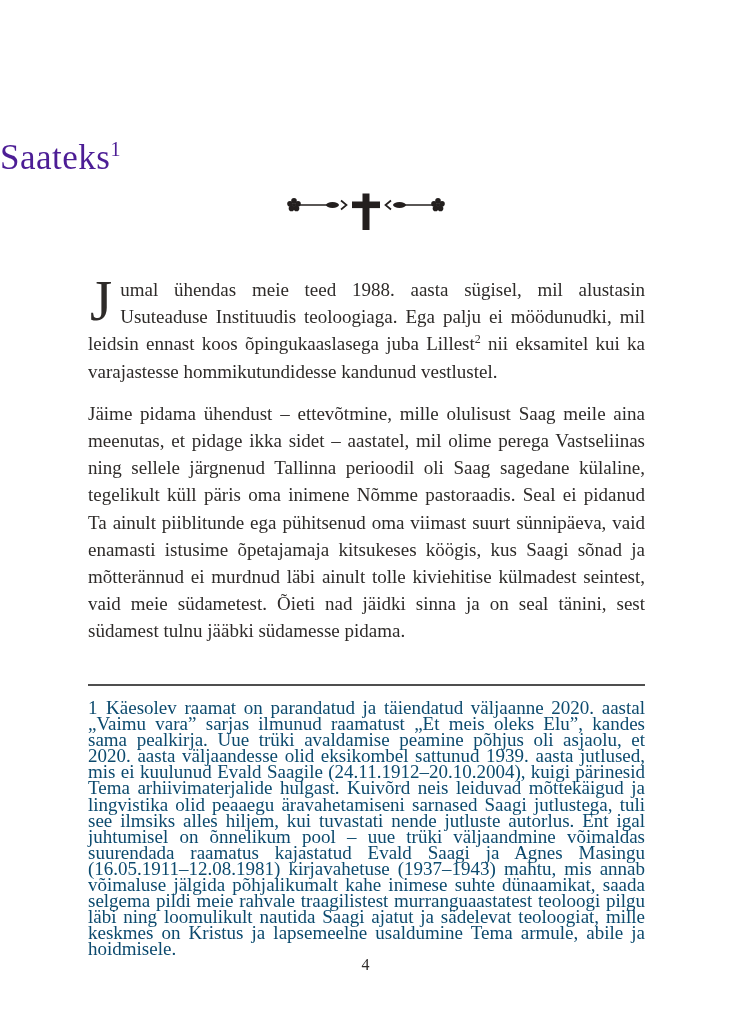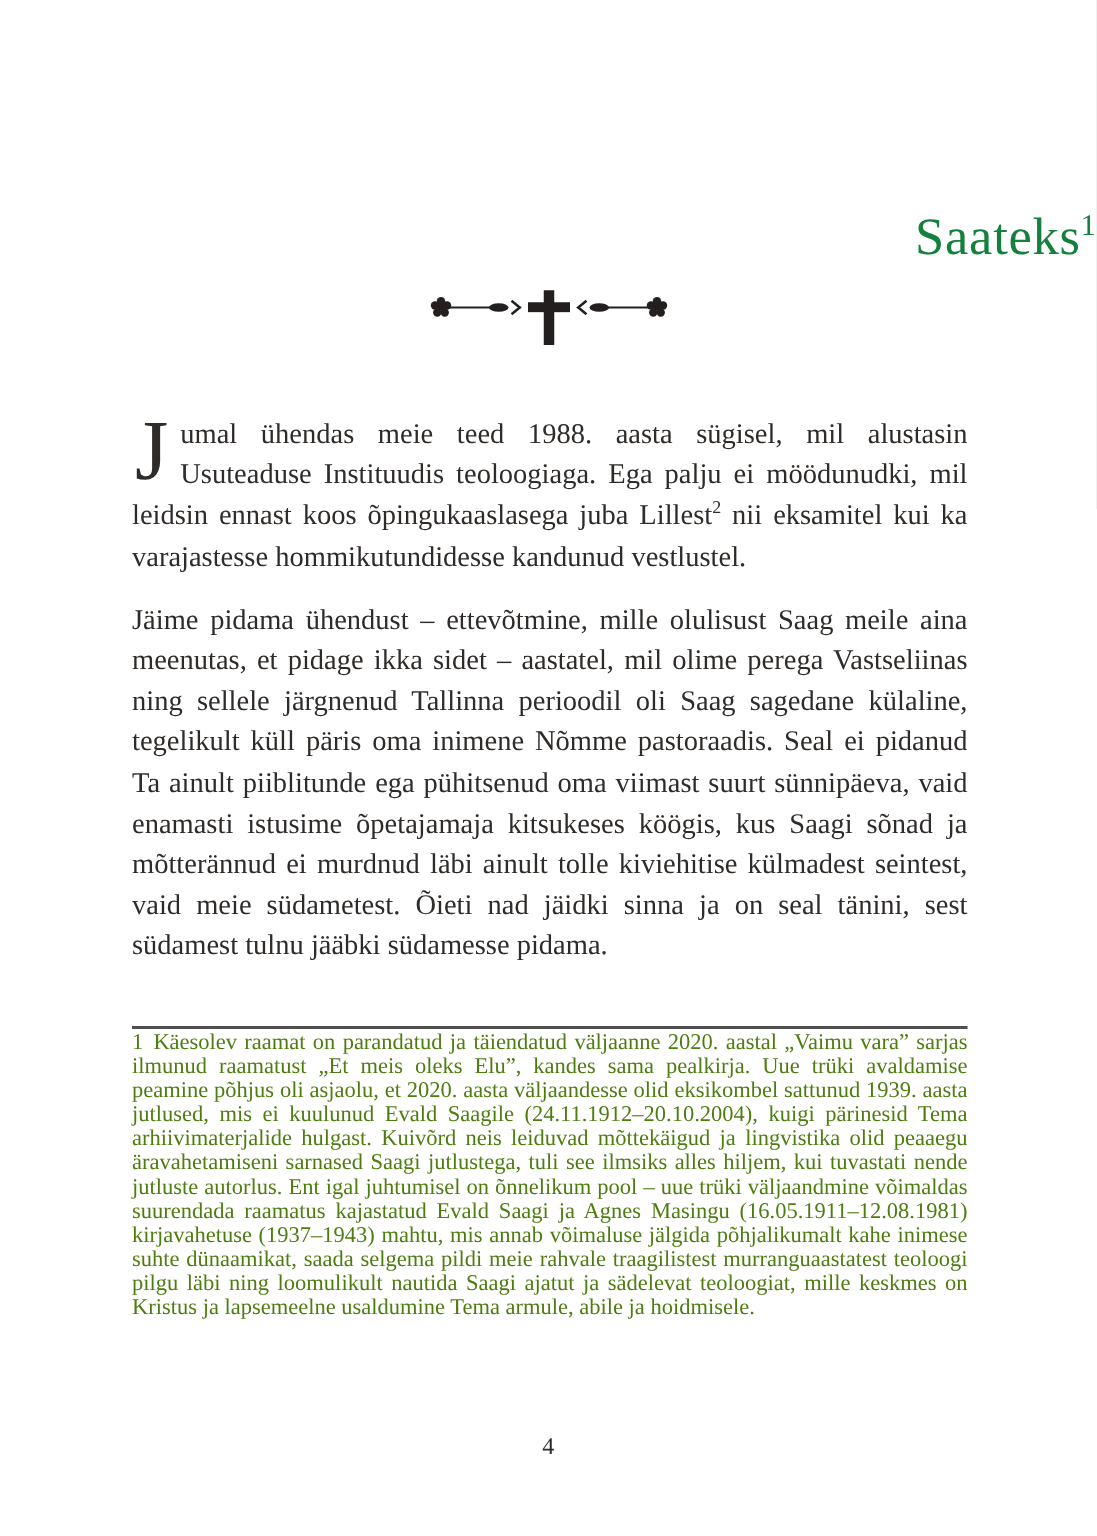--- a/index.html
+++ b/index.html
@@ -12,25 +12,25 @@
     background: #ffffff;
     font-family: "Liberation Serif", "DejaVu Serif", serif;
     color: #2e2b29;
     overflow: hidden;
   }
   .title-block {
     position: absolute;
     top: 138px;
     left: 0;
     width: 100%;
-    text-align: right;
+    text-align: left;
     font-size: 35px;
     font-weight: normal;
     letter-spacing: 0.5px;
-    color: #15803d;
+    color: #4c1d95;
   }
   .title-block sup {
     font-size: 20px;
     vertical-align: super;
     line-height: 0;
   }
   .ornament-wrap {
     position: absolute;
     top: 192px;
     left: 0;
@@ -61,25 +61,25 @@
     vertical-align: super;
     line-height: 0;
   }
   .italic { }
   .footnotes {
     position: absolute;
     top: 684px;
     left: 88px;
     width: 557px;
     border-top: 2px solid #4f4f4f;
-    padding-top: 1px;
-    font-size: 15px;
+    padding-top: 14px;
+    font-size: 19px;
     line-height: 16.1px;
     text-align: justify;
-    color: #4d7c0f;
+    color: #0c4a6e;
   }
   .footnote + .footnote { margin-top: 9px; }
   .fn-num { margin-right: 0.45em; }
   .page-number {
     position: absolute;
     top: 956px;
     left: 0;
     width: 100%;
     text-align: center;
     font-size: 16px;

